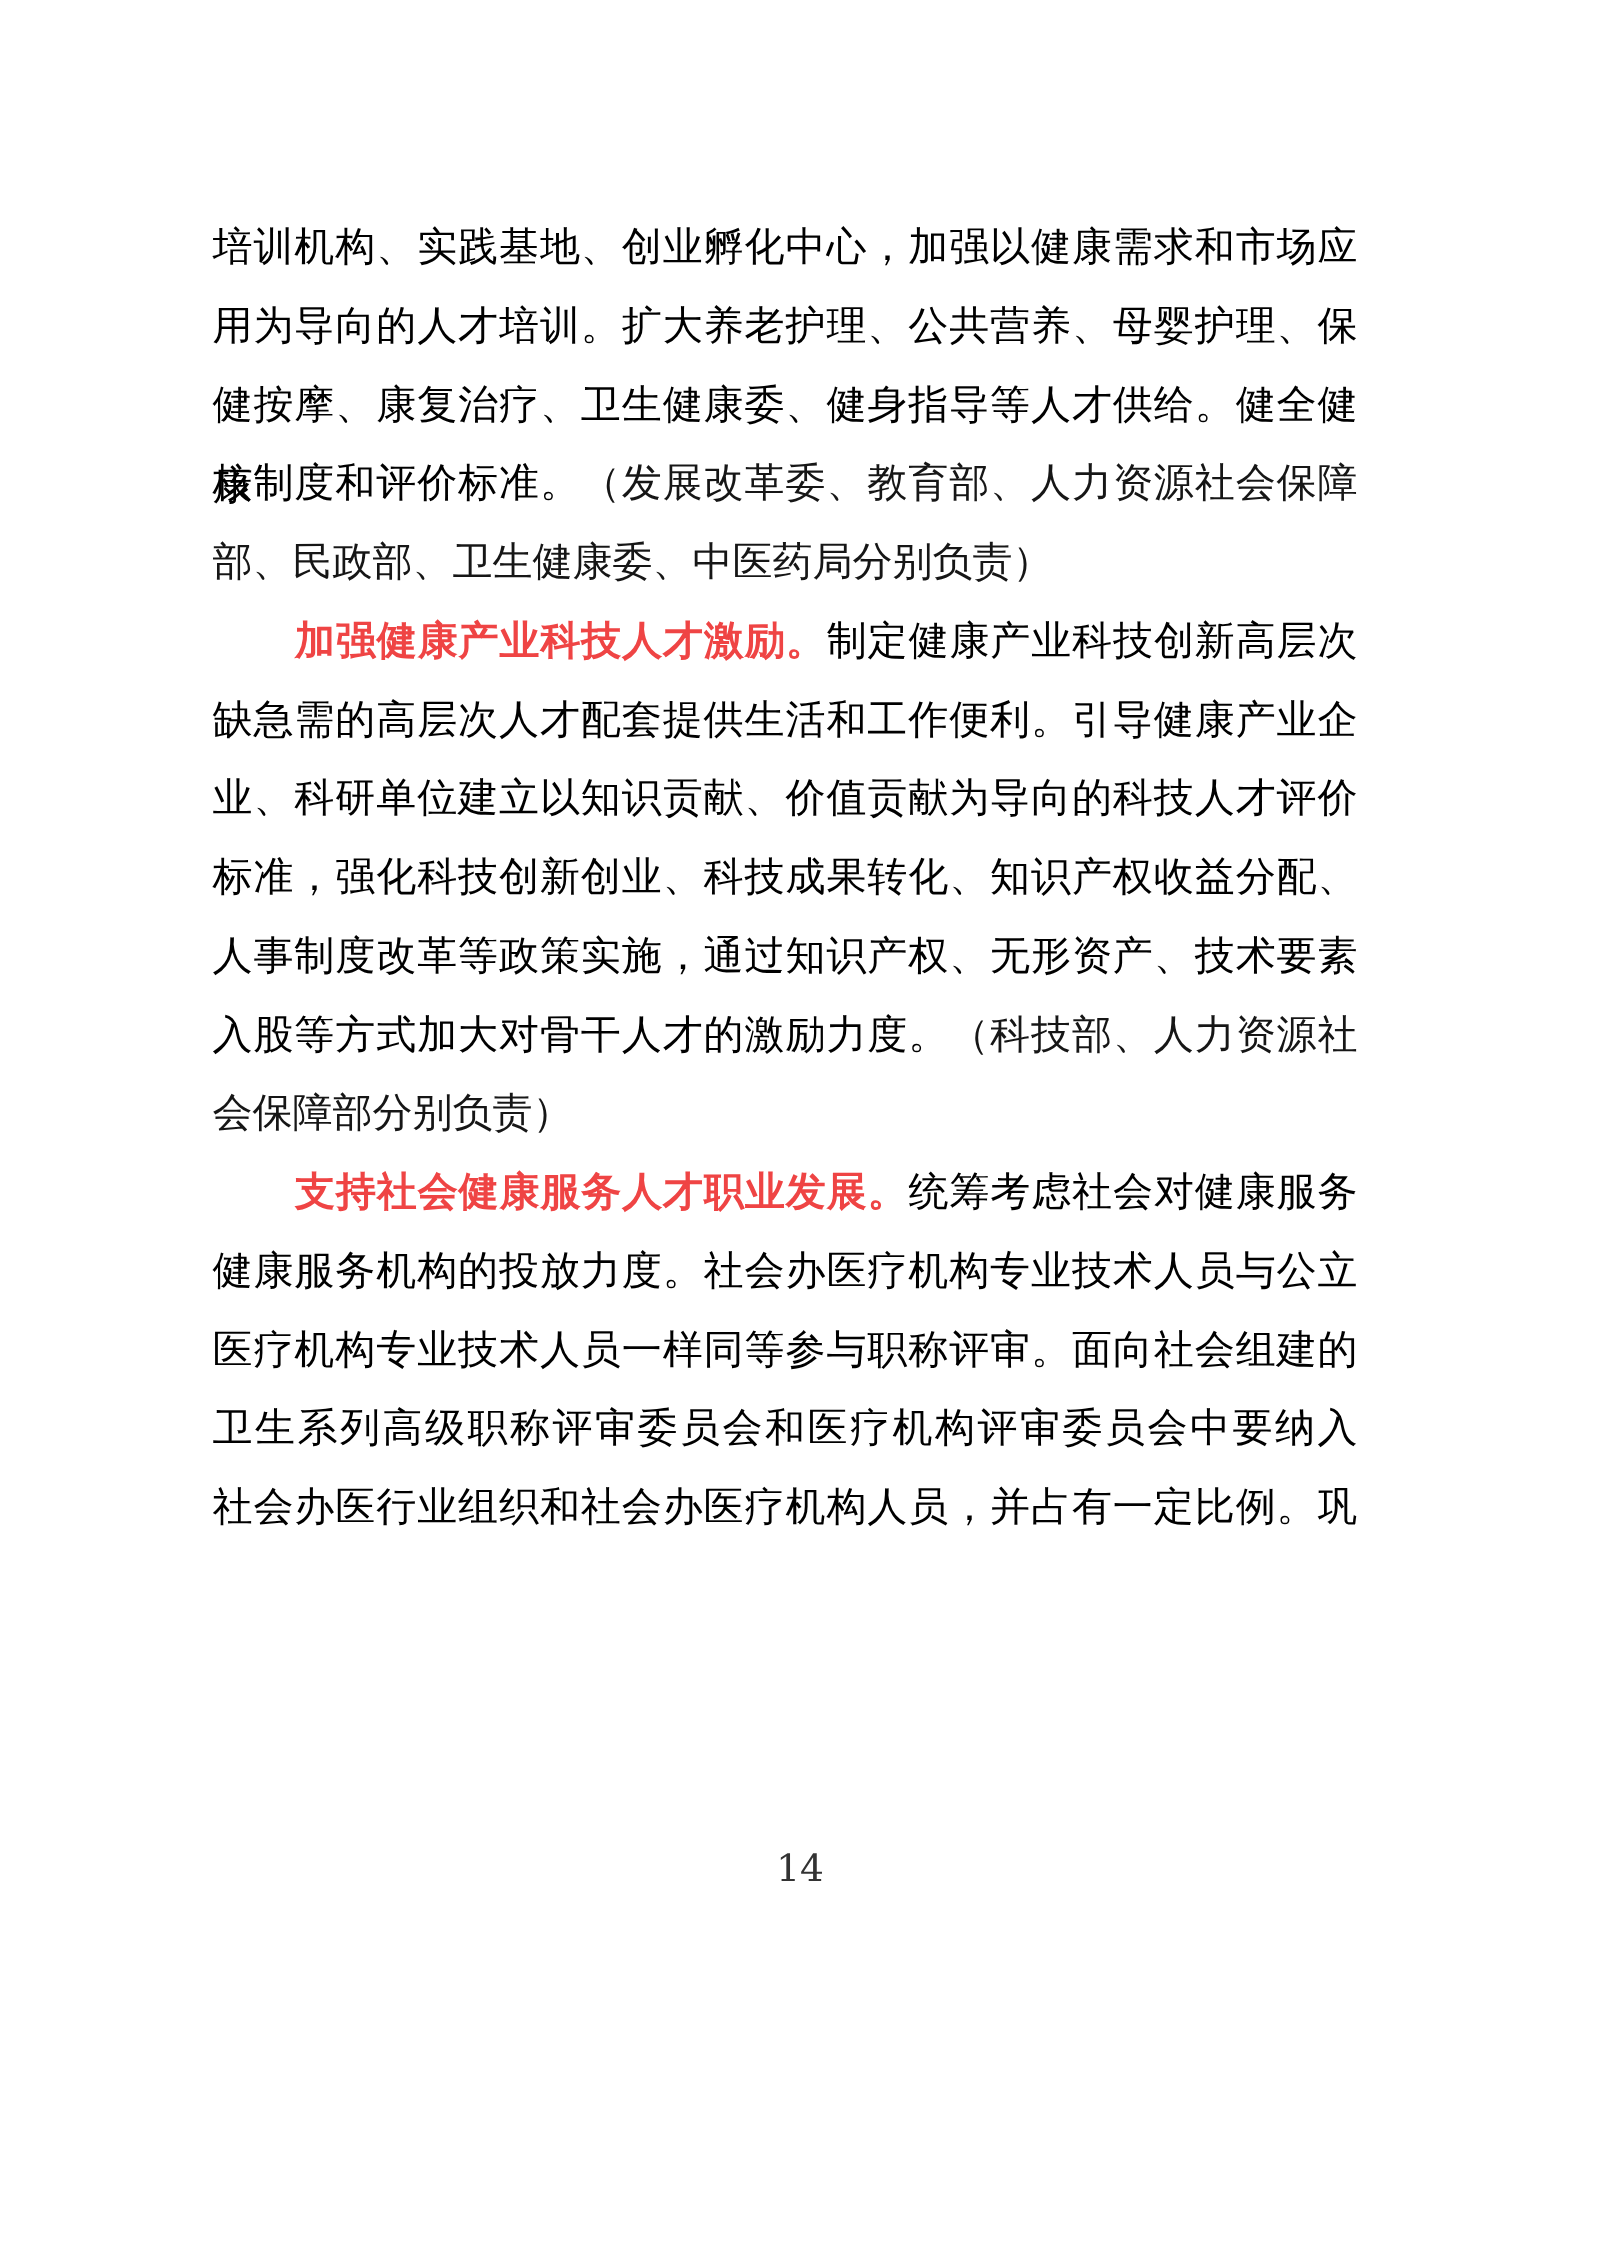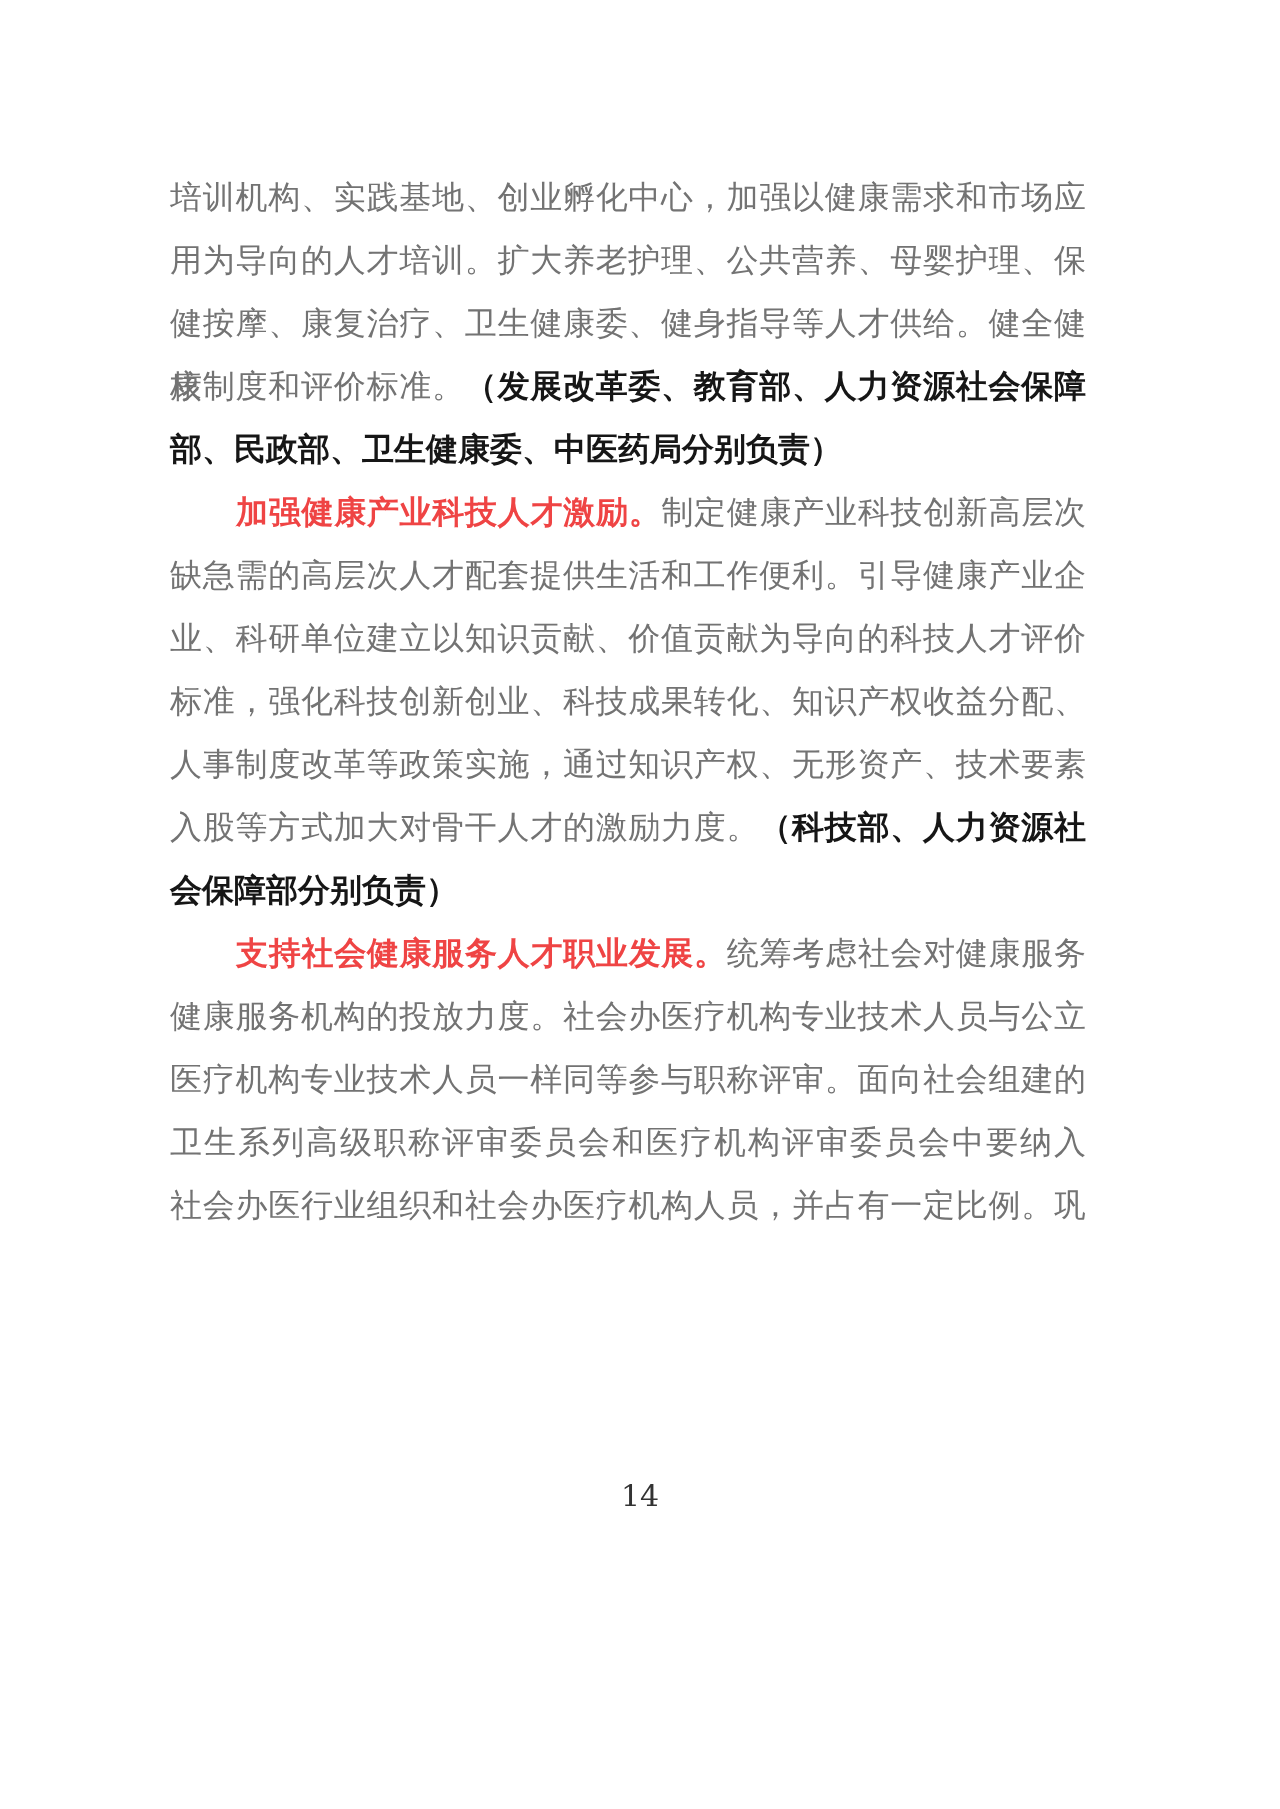--- a/index.html
+++ b/index.html
@@ -33,32 +33,32 @@
     white-space: normal;
   }
   .line.no-justify {
     text-align: left;
     text-align-last: left;
   }
   .line.indent {
     text-indent: 66px;
   }
   .seg-normal {
-    font-family: Liberation Sans, sans-serif;
+    font-family: Liberation Mono, monospace;
     font-weight: 400;
-    color: #737373;
+    color: #000000;
   }
   .seg-boldkai {
     font-family: Liberation Mono, monospace;
     font-weight: 700;
     color: #ef4444;
   }
   .seg-boldhei {
     font-family: "DejaVu Sans", sans-serif;
-    font-weight: 700;
+    font-weight: 400;
     color: #161616;
   }
   .page-number {
     position: absolute;
     top: 1478px;
     left: 0;
     width: 100%;
     text-align: left;
     text-align-last: center;
     font-size: 30px;

